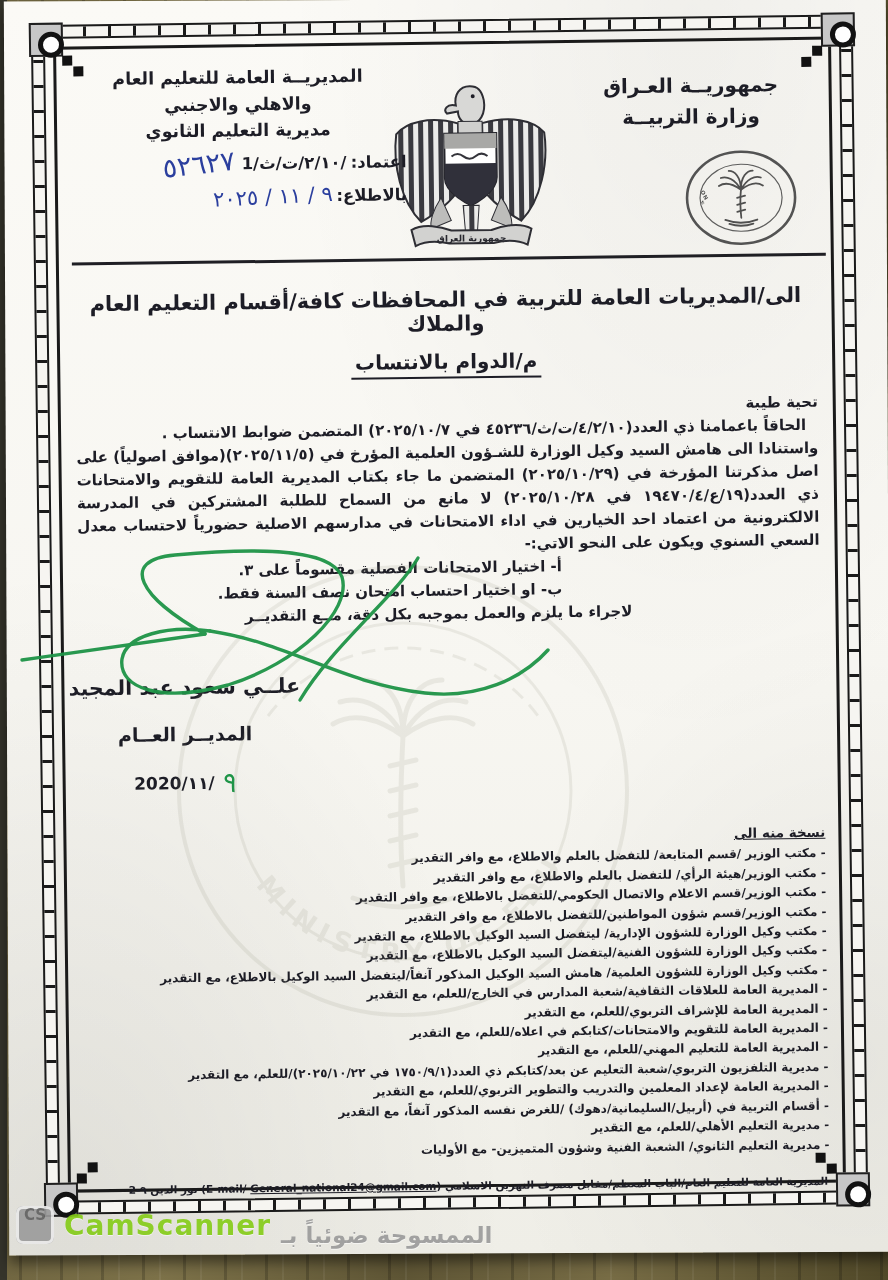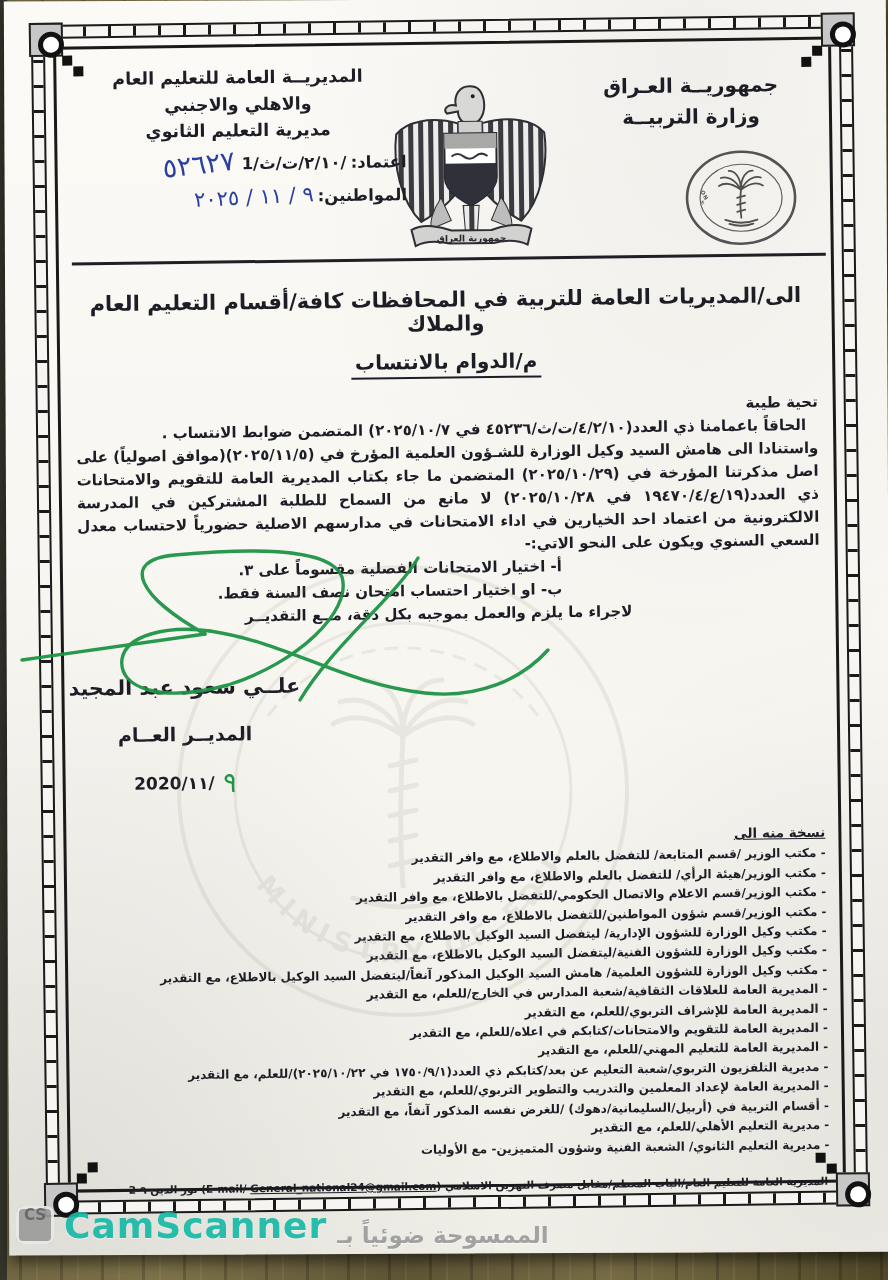--- a/index.html
+++ b/index.html
@@ -94,21 +94,21 @@
   
   .stamp{position:absolute;left:168px;top:556px;width:470px;height:470px;
     opacity:.13;pointer-events:none;}
   .greensig{position:absolute;inset:0;pointer-events:none;}
   .wm{position:absolute;left:16px;top:1202px;display:flex;align-items:center;
     gap:10px;direction:ltr;opacity:.9;}
   .cs-box{width:38px;height:38px;border-radius:7px;background:#9b9b9b;
     display:flex;justify-content:center;
     box-shadow:inset 0 0 0 3px #e9e9e9;}
   .cs-box span{color:#5e5e5e;font-weight:bold;font-size:15px;}
-  .wm-brand{font-size:36px;font-weight:bold;color:#14b8a6;letter-spacing:1px;
+  .wm-brand{font-size:28px;font-weight:bold;color:#84cc16;letter-spacing:1px;
     text-shadow:0 1px 0 rgba(255,255,255,.6);}
   .wm-ar{font-size:23px;font-weight:bold;color:#9a9a9a;
     text-shadow:0 1px 0 rgba(255,255,255,.6);margin-top:20px;}
   .edge-left{position:absolute;left:0;top:0;bottom:0;width:7px;background:#35342b;}
 </style>
 </head>
 <body>
 
 <div class="page">
 
@@ -196,21 +196,21 @@
         <div class="abs hdr-left">
           <div>المديريــة العامة للتعليم العام</div>
           <div>والاهلي والاجنبي</div>
           <div>مديرية التعليم الثانوي</div>
           <div class="numrow">
             <span>اعتماد:</span>
             <span dir="ltr">1/٢/١٠/ت/ث/</span>
             <span class="hand-blue hand-num">٥٢٦٢٧</span>
           </div>
           <div class="numrow">
-            <span>المواطنين:</span>
+            <span>بالاطلاع:</span>
             <span class="hand-blue hand-date">٩ / ١١ / ٢٠٢٥</span>
           </div>
         </div>
 
         <div class="abs divider"></div>
 
         <div class="abs title1">الى/المديريات العامة للتربية في المحافظات كافة/أقسام التعليم العام والملاك</div>
         <div class="abs title2">
           <span>م/الدوام بالانتساب</span>
         </div>

